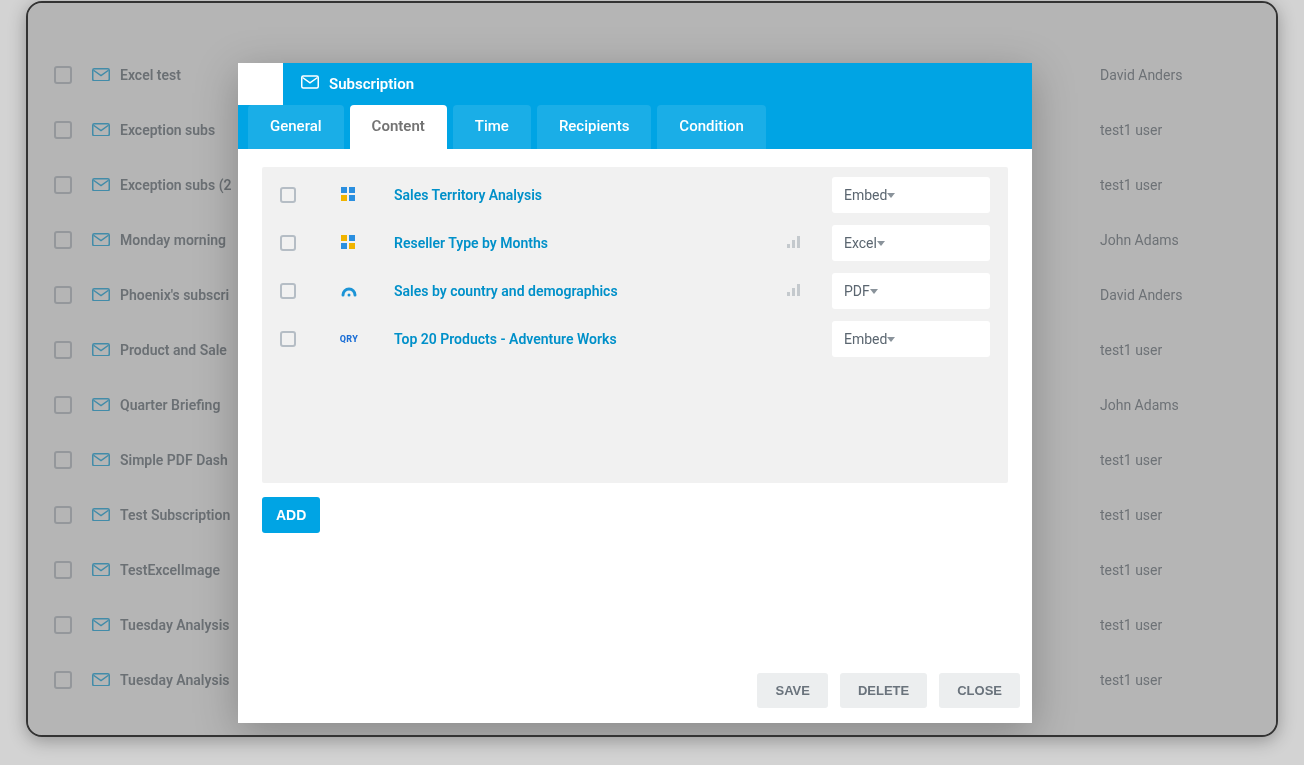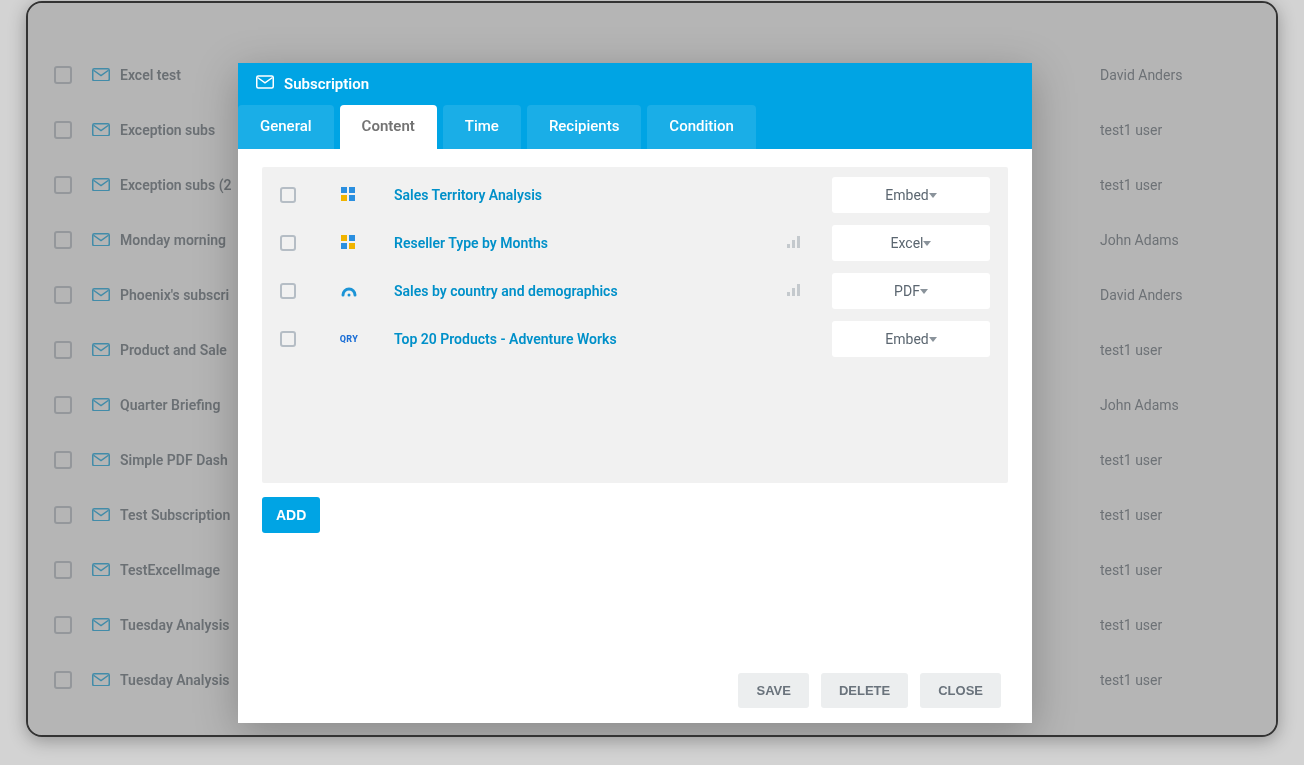--- a/index.html
+++ b/index.html
@@ -72,26 +72,27 @@
   }
   .modal-header {
     background: #00a4e4;
     color: #fff;
     height: 42px;
     display: flex;
     align-items: center;
     padding: 13px 18px;
     font-size: 15px;
     font-weight: 600;
+    margin-left: 45px;
   }
   .mh-icon { margin-right: 10px; }
   .tabs {
     background: #00a4e4;
     display: flex;
-    padding: 0 0;
+    padding: 0 10px;
     gap: 6px;
   }
   .tab {
     padding: 12px 22px 14px;
     color: #fff;
     font-size: 15px;
     font-weight: 500;
     border-radius: 4px 4px 0 0;
     cursor: pointer;
     background: #1aaee7;
@@ -146,21 +147,21 @@
     font-size: 14px;
     text-align: center;
   }
   .crow-select {
     width: 158px;
     height: 36px;
     background: #fff;
     border-radius: 3px;
     display: flex;
     align-items: center;
-    justify-content: center;
+    justify-content: flex-start;
     padding: 0 12px;
     font-size: 14px;
     color: #5b6670;
     cursor: pointer;
   }
   .crow-select .caret {
     border-left: 4px solid transparent;
     border-right: 4px solid transparent;
     border-top: 5px solid #8a939b;
   }
@@ -175,21 +176,21 @@
     font-weight: 700;
     border-radius: 3px;
     cursor: pointer;
   }
   .spacer { flex: 1 1 auto; }
   .modal-footer {
     height: 66px;
     display: flex;
     align-items: center;
     justify-content: flex-end;
-    padding: 0 31px;
+    padding: 0 12px;
     gap: 12px;
   }
   .fbtn {
     background: #eceeef;
     color: #6a737c;
     border: none;
     padding: 10px 18px;
     font-size: 13px;
     font-weight: 600;
     border-radius: 3px;

